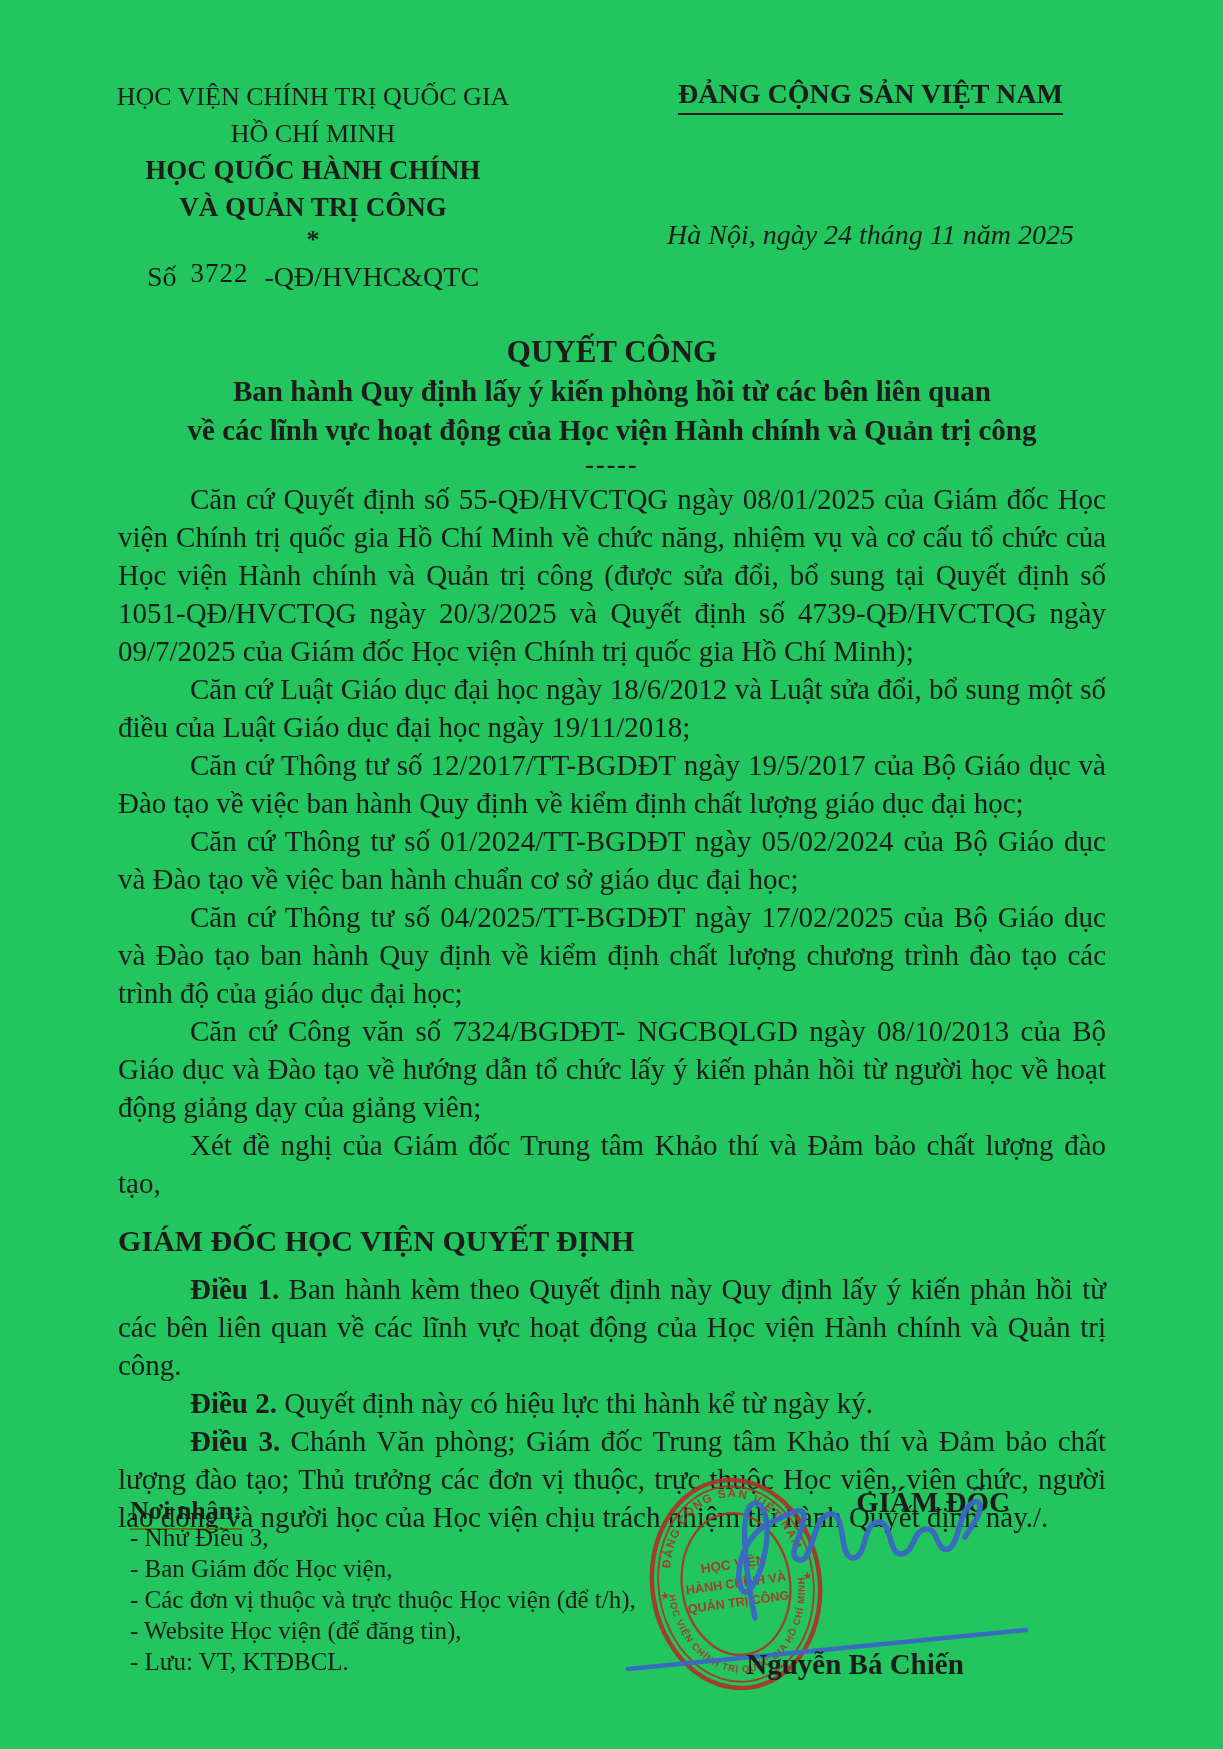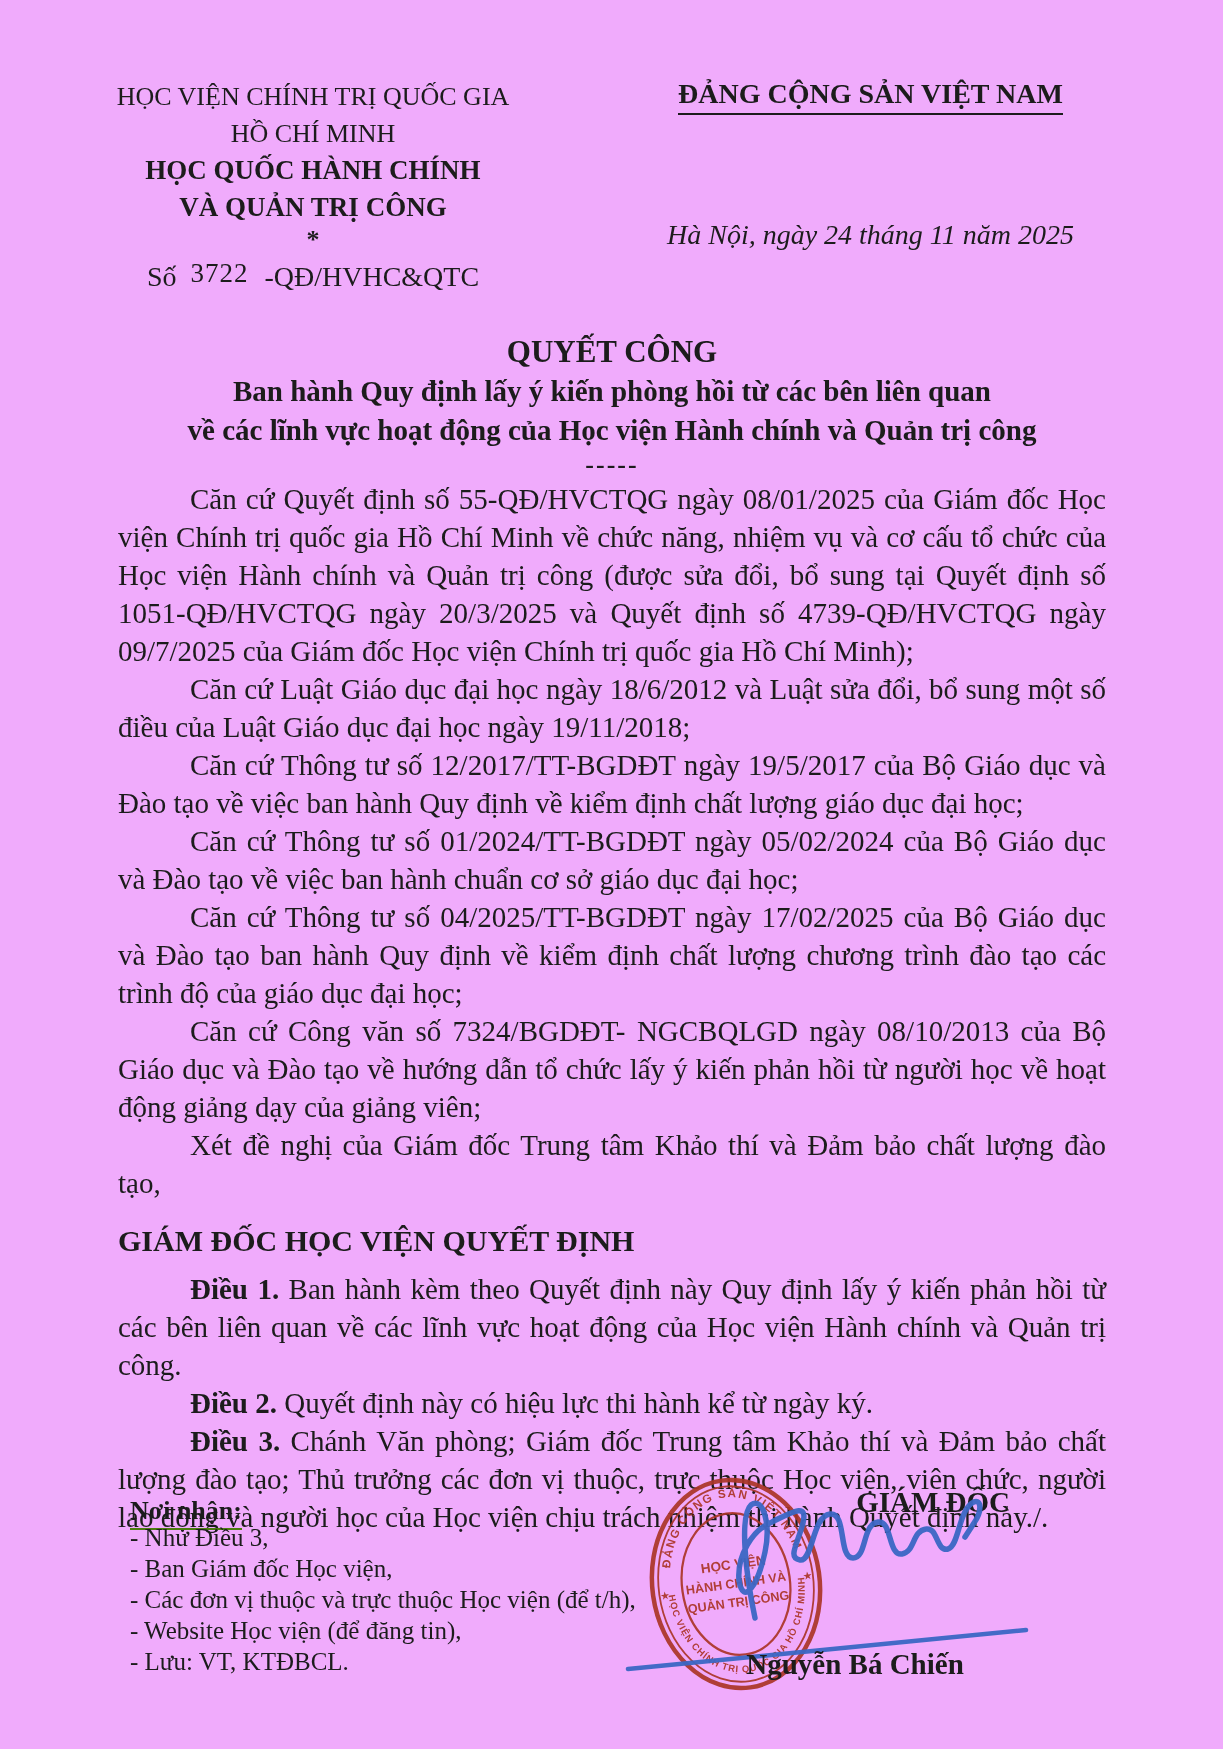--- a/index.html
+++ b/index.html
@@ -1,20 +1,20 @@
 <!DOCTYPE html>
 <html><head>
 <meta charset="utf-8">
 <style>
   html,body{margin:0;padding:0;background:#777;}
   .page{
     position:relative;
     width:1223px;height:1749px;
     margin:0 auto;
-    background:#f0abfc;
+    background:#22c55e;
     font-family:"Liberation Serif","DejaVu Serif",serif;
     color:#1c1c1c;
     overflow:hidden;
   }
   
   .hdr-left{
     position:absolute;top:78px;left:88px;width:450px;
     text-align:center;line-height:37px;font-size:26px;
   }
   .hdr-left .org-parent{font-weight:normal;}

